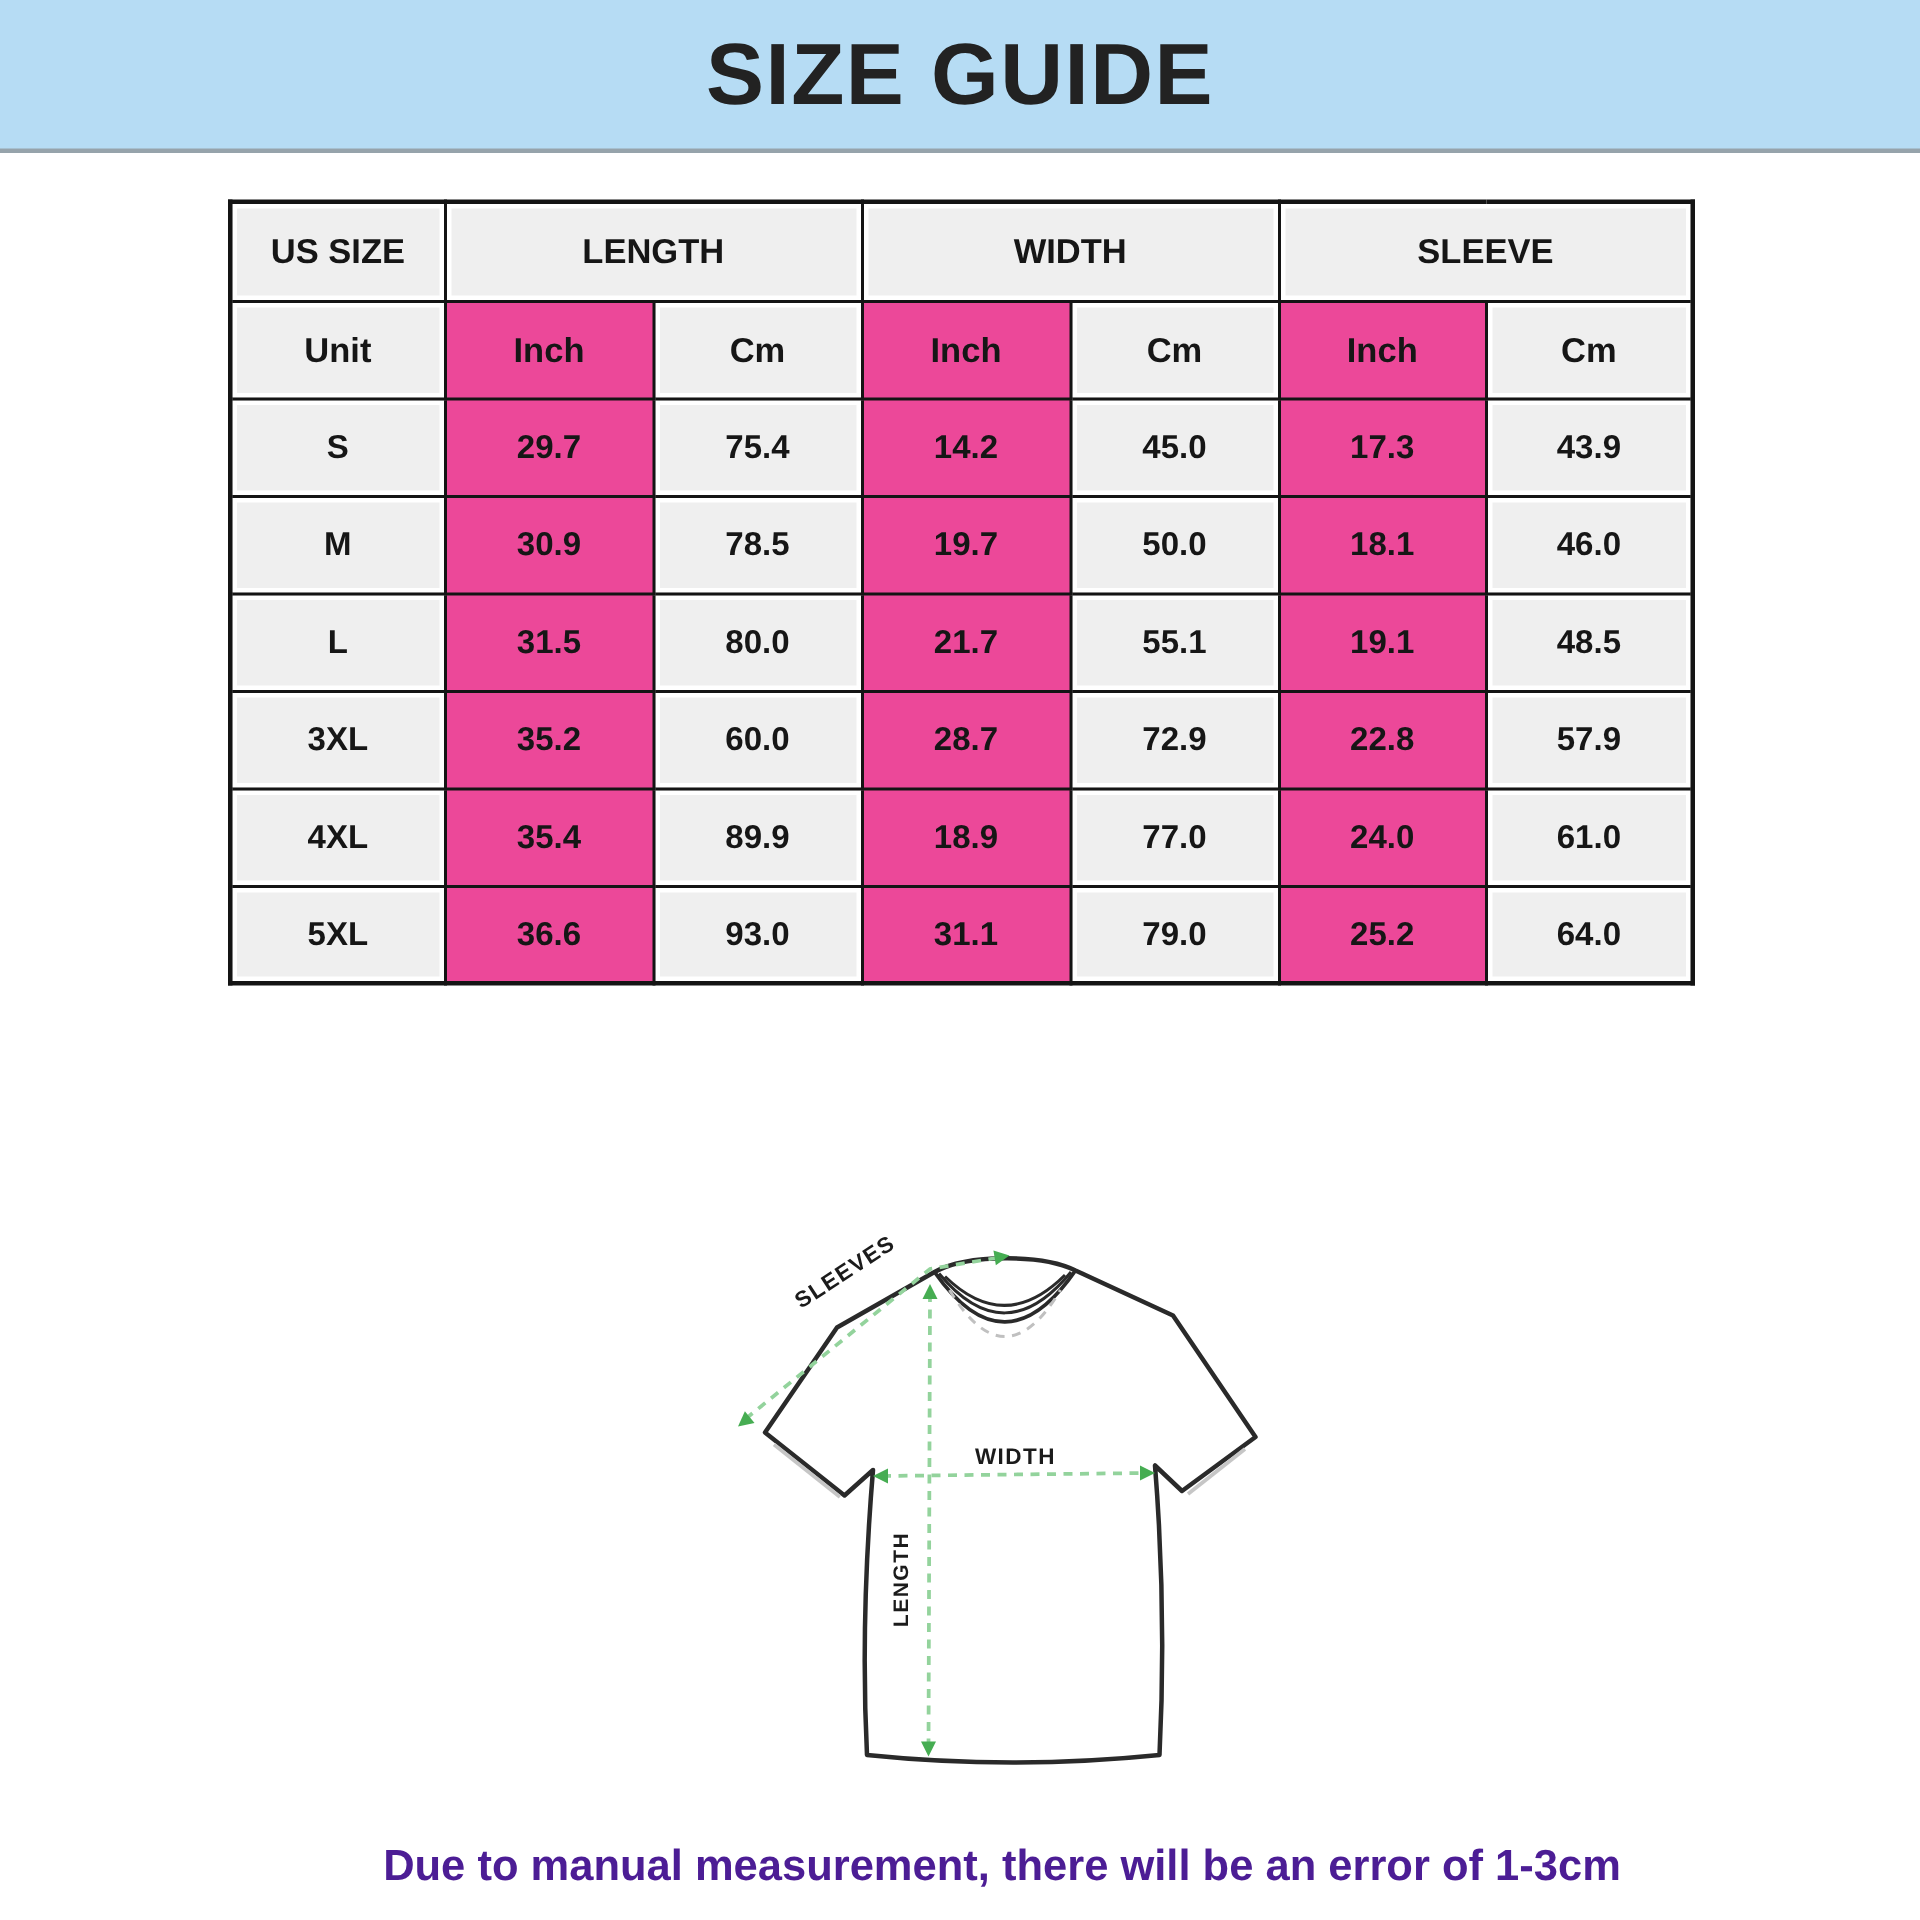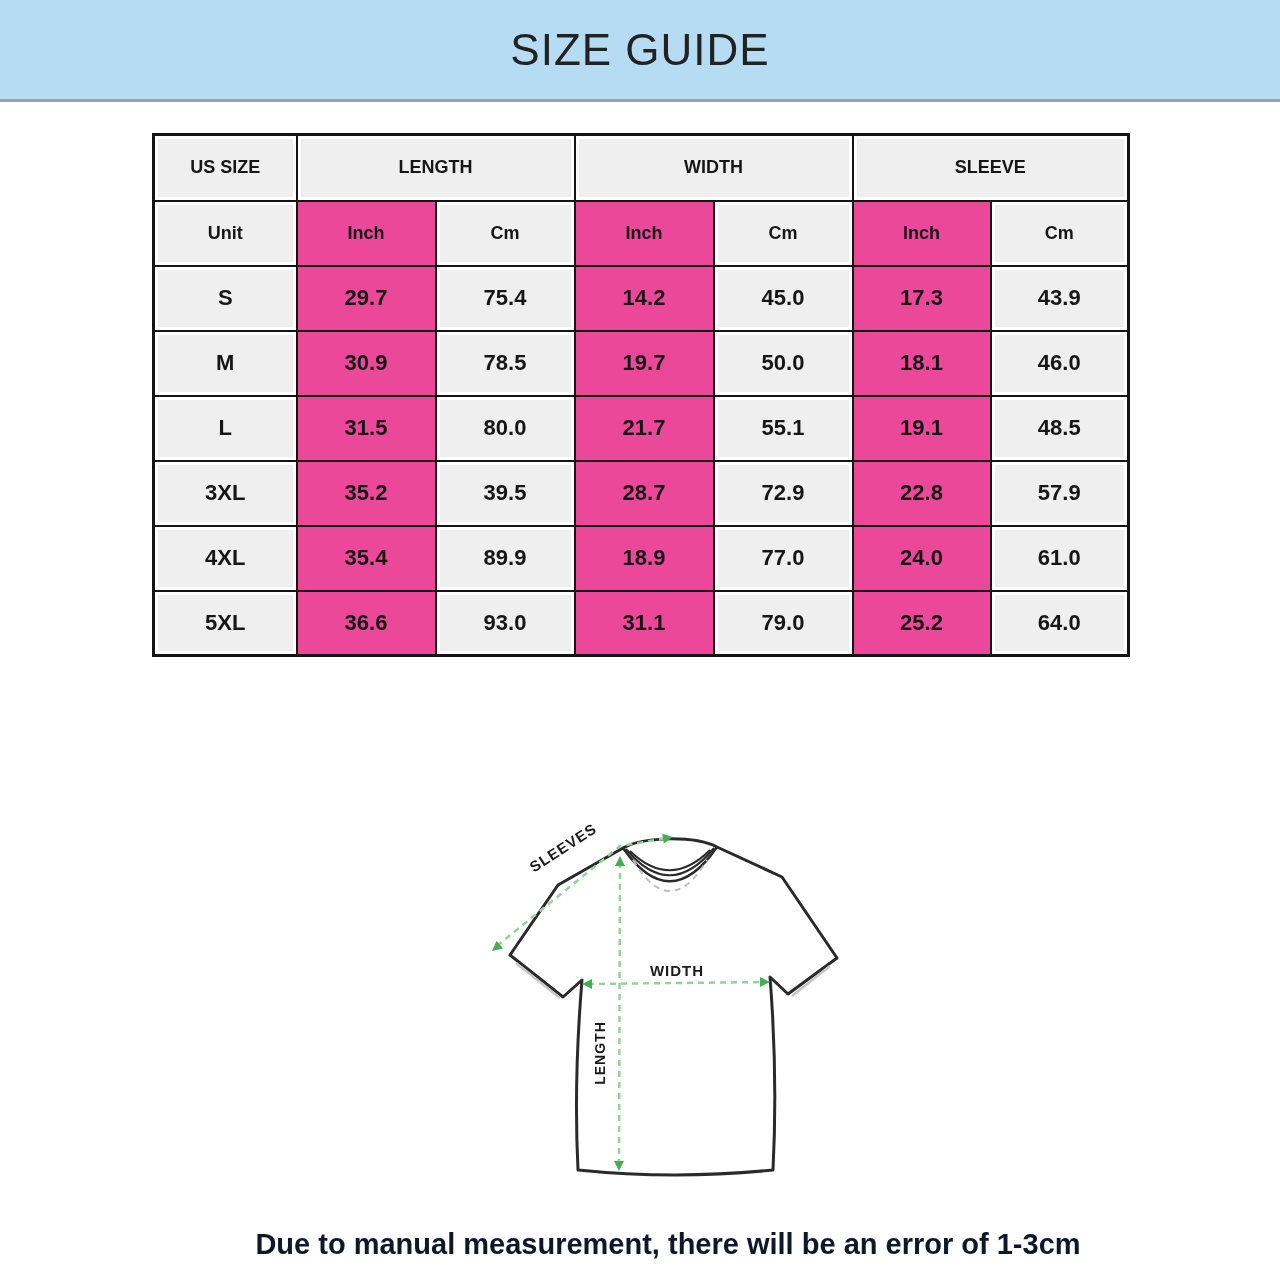--- a/index.html
+++ b/index.html
@@ -8,47 +8,47 @@
     background:#ffffff;
     font-family:"Liberation Sans", sans-serif;
   }
   
   .banner{
     position:absolute;left:0;top:0;width:1280px;height:99px;
     background:#b6dcf4;border-bottom:3px solid #96a3ab;
     display:flex;align-items:center;justify-content:center;
   }
   .banner .title{
-    font-size:44px;font-weight:normal;color:#222222;letter-spacing:1px;
+    font-size:58px;font-weight:bold;color:#222222;letter-spacing:1px;
   }
   
   .size-table{
     position:absolute;left:152px;top:133px;width:975px;
     border-collapse:collapse;table-layout:fixed;
     border:3px solid #141414;
   }
   .size-table td,.size-table th{
     border:2px solid #141414;
     text-align:center;vertical-align:middle;
     font-weight:bold;color:#161616;
     padding:0;
   }
   .size-table thead tr.group-row{height:66px;}
   .size-table tr{height:65px;}
-  .size-table th{font-size:18px;}
+  .size-table th{font-size:23px;}
   .size-table td{font-size:22px;}
   .g{background:#efefef;box-shadow:inset 0 0 0 3px #ffffff;}
   .w{background:#ec4899;}
   
   .shirt-wrap{position:absolute;left:470px;top:810px;width:420px;height:420px;}
   
   .disclaimer{
     position:absolute;left:0;right:0;top:1226px;
     text-align:center;padding-left:56px;
-    font-size:29px;line-height:36px;font-weight:bold;color:#0f172a;
+    font-size:29px;line-height:36px;font-weight:bold;color:#4c1d95;
   }
 </style>
 </head>
 <body>
 
 <div class="banner">
   <div class="title">SIZE GUIDE</div>
 </div>
 
 <table class="size-table">
@@ -102,21 +102,21 @@
     <td class="w">31.5</td>
     <td class="g">80.0</td>
     <td class="w">21.7</td>
     <td class="g">55.1</td>
     <td class="w">19.1</td>
     <td class="g">48.5</td>
   </tr>
       <tr>
     <td class="g">3XL</td>
     <td class="w">35.2</td>
-    <td class="g">39.5</td>
+    <td class="g">60.0</td>
     <td class="w">28.7</td>
     <td class="g">72.9</td>
     <td class="w">22.8</td>
     <td class="g">57.9</td>
   </tr>
       <tr>
     <td class="g">4XL</td>
     <td class="w">35.4</td>
     <td class="g">89.9</td>
     <td class="w">18.9</td>

